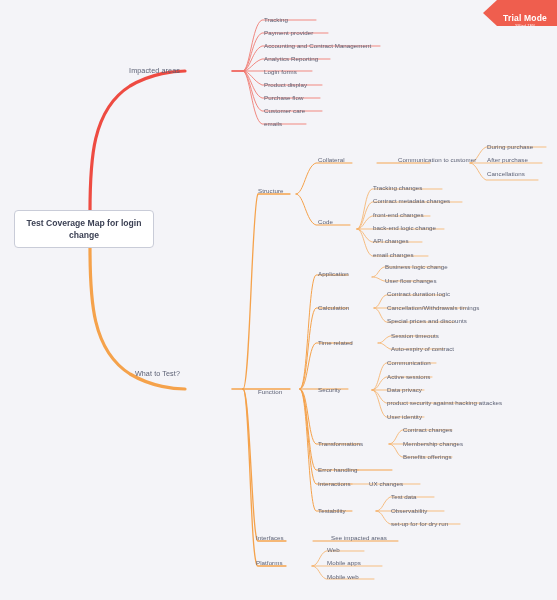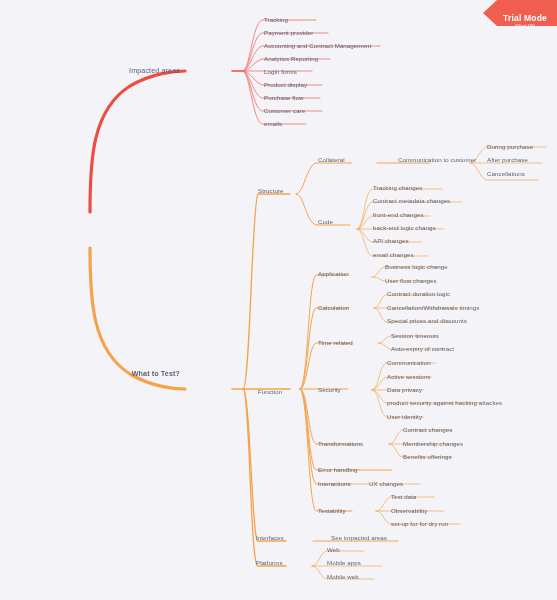--- a/index.html
+++ b/index.html
@@ -141,34 +141,35 @@
 
       <path d="M313 541 L 330 541 L 398 541" stroke="#f5a24b" stroke-width="1.0"></path>
 
       <path d="M312 566 C 319 566, 319 554, 326 551 L 364 551" stroke="#f6b26b" stroke-width="0.85"></path>
       <path d="M312 566 L 326 566 L 382 566" stroke="#f6b26b" stroke-width="0.85"></path>
       <path d="M312 566 C 319 566, 319 576, 326 579 L 374 579" stroke="#f6b26b" stroke-width="0.85"></path>
 
     </g>
   </svg>
 
+  <div id="central">Test Coverage Map for login change</div>
 
   <div class="node lvl1" style="left:180px;top:71px;transform:translate(-100%,-50%);padding-left:31px;">Impacted areas</div>
 
   <div class="node lvl2" style="left:264px;top:20px;">Tracking</div>
   <div class="node lvl2" style="left:264px;top:33px;">Payment provider</div>
   <div class="node lvl2" style="left:264px;top:46px;">Accounting and Contract Management</div>
   <div class="node lvl2" style="left:264px;top:59px;">Analytics Reporting</div>
   <div class="node lvl2" style="left:264px;top:72px;">Login forms</div>
   <div class="node lvl2" style="left:264px;top:85px;">Product display</div>
   <div class="node lvl2" style="left:264px;top:98px;">Purchase flow</div>
   <div class="node lvl2" style="left:264px;top:111px;">Customer care</div>
   <div class="node lvl2" style="left:264px;top:124px;">emails</div>
 
-  <div class="node lvl1" style="left:180px;top:374px;transform:translate(-100%,-50%);font-weight:bold;">What to Test?</div>
+  <div class="node lvl1" style="left:180px;top:374px;transform:translate(-100%,-50%);">What to Test?</div>
 
   <div class="node lvl2" style="left:258px;top:191px;">Structure</div>
   <div class="node lvl3" style="left:318px;top:160px;">Collateral</div>
   <div class="node lvl3" style="left:398px;top:160px;">Communication to customer</div>
   <div class="node lvl4" style="left:487px;top:147px;">During purchase</div>
   <div class="node lvl4" style="left:487px;top:160px;">After purchase</div>
   <div class="node lvl4" style="left:487px;top:174px;">Cancellations</div>
 
   <div class="node lvl3" style="left:318px;top:222px;">Code</div>
   <div class="node lvl4" style="left:373px;top:188px;">Tracking changes</div>

